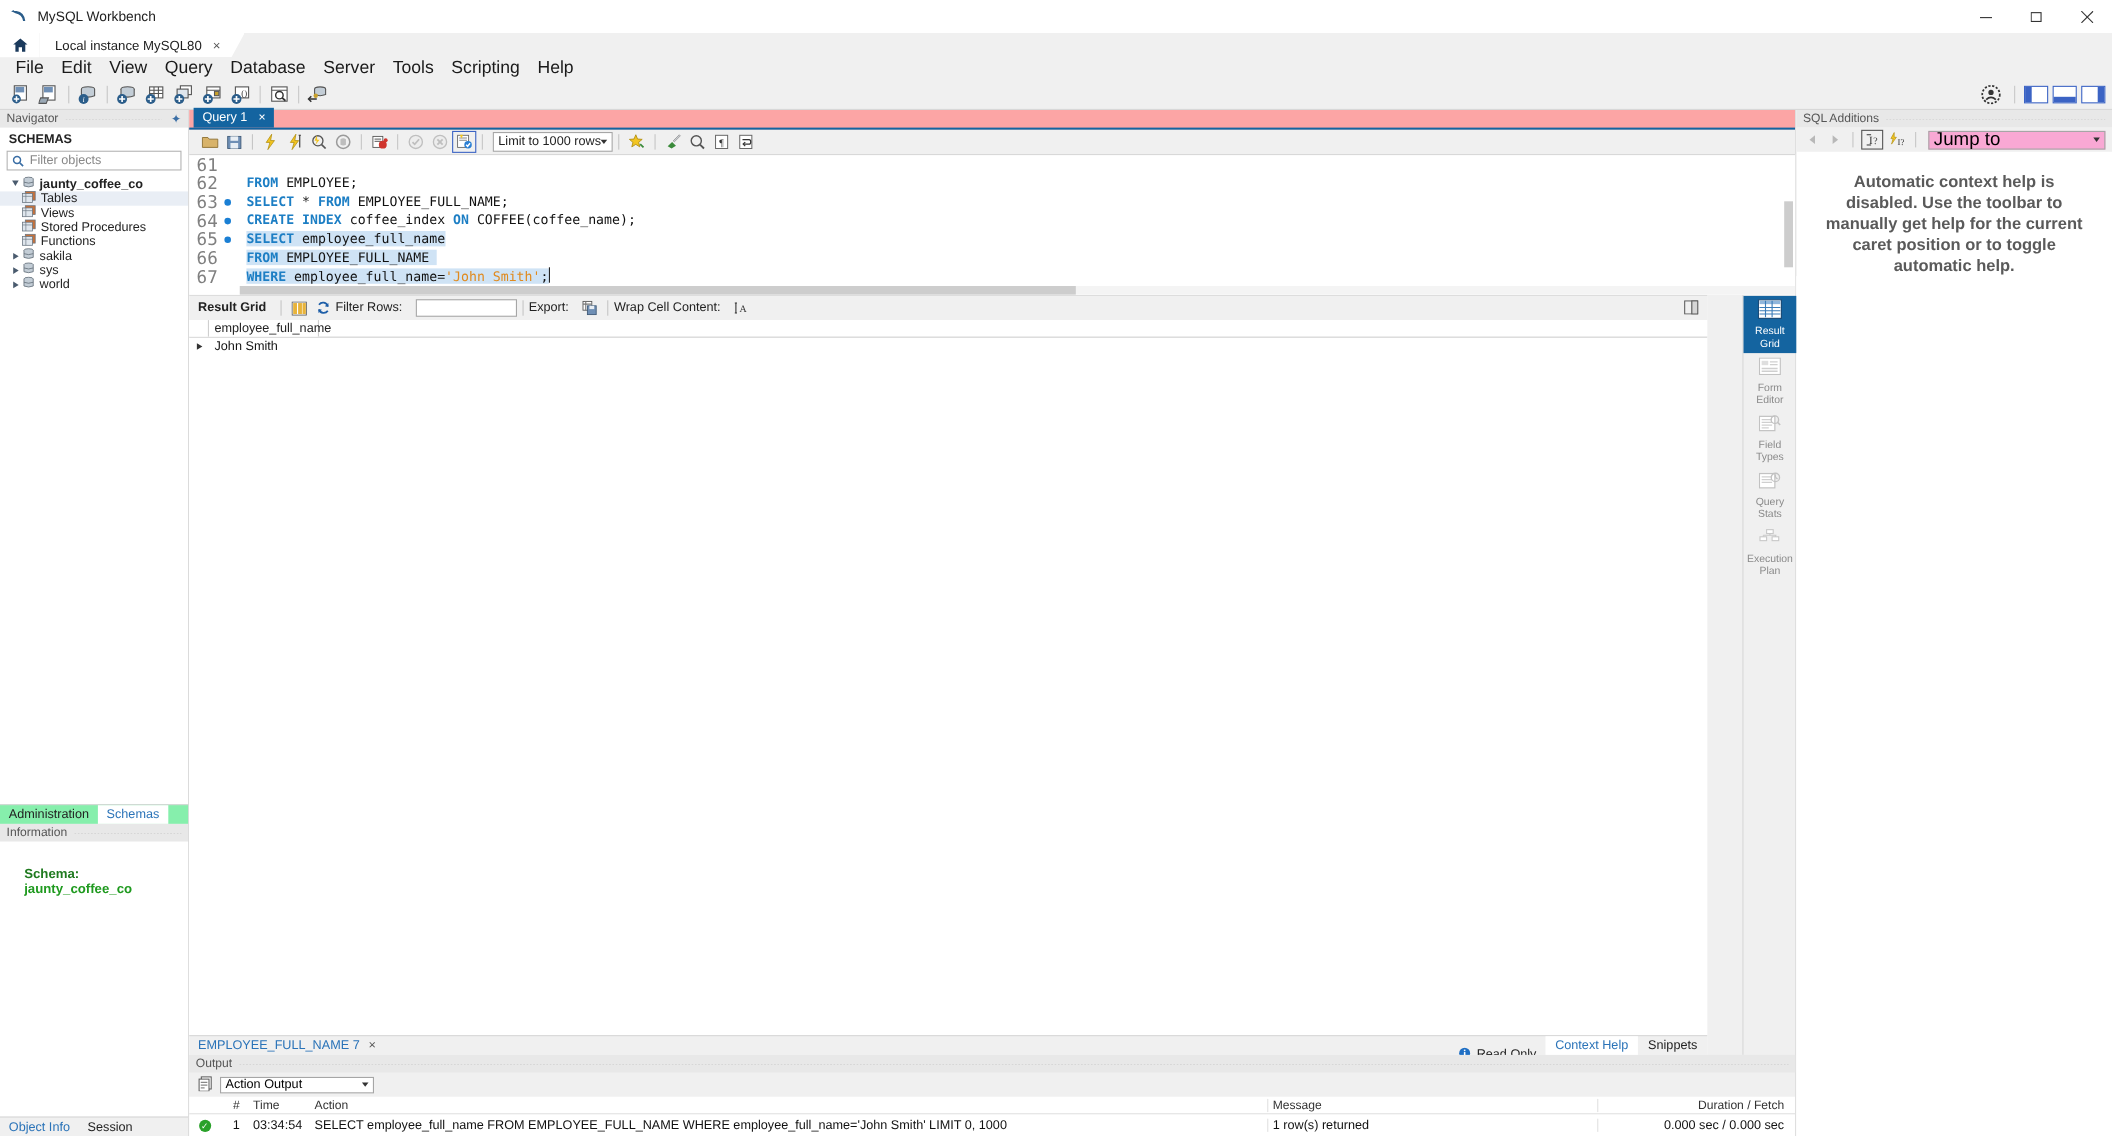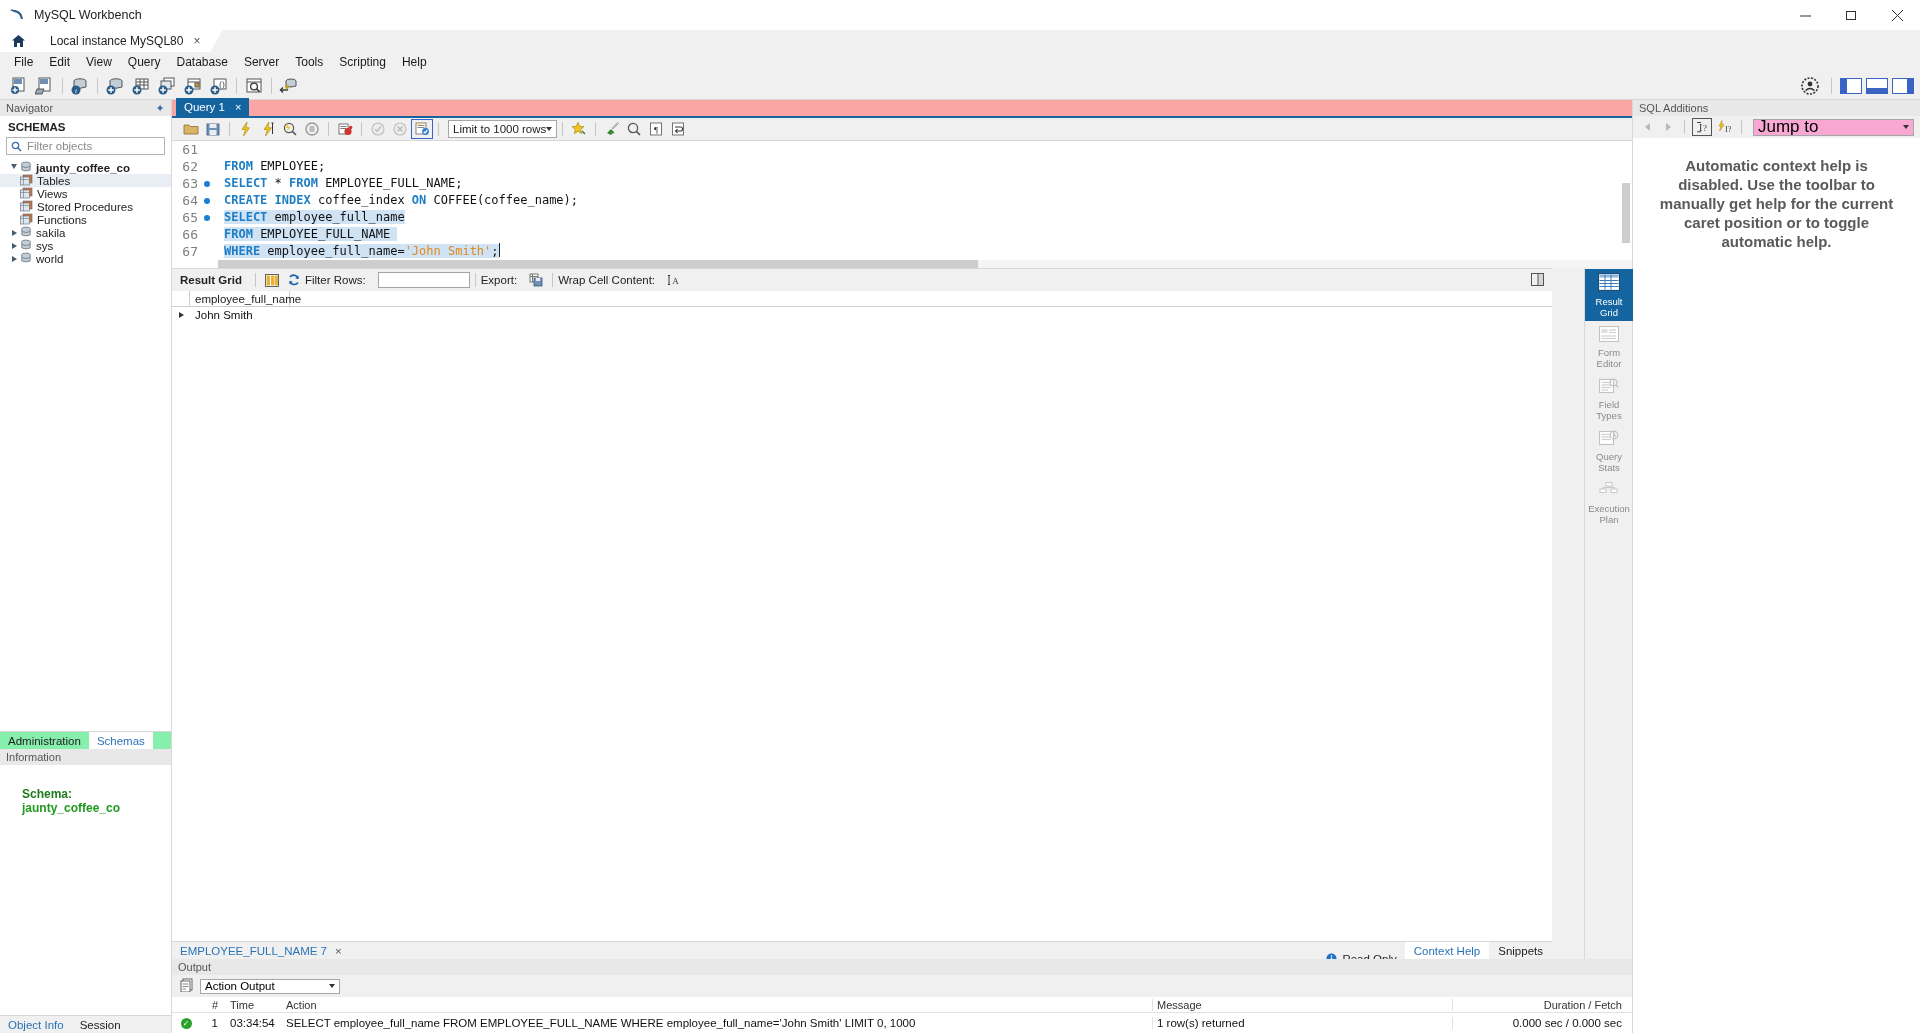--- a/index.html
+++ b/index.html
@@ -33,21 +33,21 @@
   .inst-tab {
     height:22px; background:#ffffff; display:flex; align-items:center;
     padding:0 10px 0 14px; font-size:12px; color:#222;
     clip-path: polygon(0 0, 100% 0, calc(100% - 12px) 100%, 0 100%);
     padding-right:22px;
   }
   .inst-tab .close { margin-left:10px; color:#555; font-size:12px; }
 
   
   .menubar { height:20px; background:#f0f0f0; display:flex; align-items:center; padding-left:6px; }
-  .menu-item { padding:2px 8px; font-size:12px; color:#1a1a1a; }
+  .menu-item { padding:2px 8px; font-size:16px; color:#1a1a1a; }
 
   
   .toolbar {
     height:28px; background:#f0f0f0; display:flex; align-items:center;
     padding-left:6px; border-bottom:1px solid #d8d8d8; position:relative;
   }
   .tb-icon { width:26px; height:24px; display:flex; align-items:center; justify-content:center; }
   .tb-sep { width:1px; height:16px; background:#c8c8c8; margin:0 4px; }
   .tb-right { position:absolute; right:6px; top:0; height:28px; display:flex; align-items:center; gap:4px; }
   .panel-toggle { width:22px; height:16px; border:1px solid #3b63c4; background:#fff; position:relative; }
@@ -118,21 +118,21 @@
   }
   .limit-sel .caret { width:0;height:0;border-left:3.5px solid transparent;border-right:3.5px solid transparent;border-top:4px solid #333; }
   .qb.boxed { border:1px solid #3b63c4; }
 
   .editor {
     flex:0 0 128px; background:#ffffff; position:relative; overflow:hidden;
     border-top:1px solid #d8d8d8;
     font-family:"DejaVu Sans Mono", monospace; font-size:12px;
   }
   .code-line { height:17px; line-height:17px; display:flex; align-items:center; white-space:pre; }
-  .ln { width:26px; text-align:right; color:#808080; font-size:13px; font-family:"DejaVu Sans Mono", monospace; }
+  .ln { width:26px; text-align:right; color:#808080; font-size:16px; font-family:"DejaVu Sans Mono", monospace; }
   .bp { width:18px; display:flex; align-items:center; justify-content:center; }
   .bp-dot { width:6px; height:6px; border-radius:50%; background:#1a7fd4; }
   .code-txt { padding-left:8px; color:#111; }
   .kw { color:#1c7ec4; font-weight:bold; }
   .str { color:#e08a1e; }
   .hl { background:#cfe3f5; }
   .caret-bar { display:inline-block; width:1px; height:14px; background:#222; vertical-align:-2px; }
   .editor-scroll { position:absolute; right:2px; top:2px; width:8px; height:120px; }
   .editor-scroll .thumb { position:absolute; top:40px; left:0; width:8px; height:60px; background:#cdcdcd; }
   .hscroll { position:absolute; left:46px; right:0; bottom:0; height:8px; background:#f4f4f4; }

